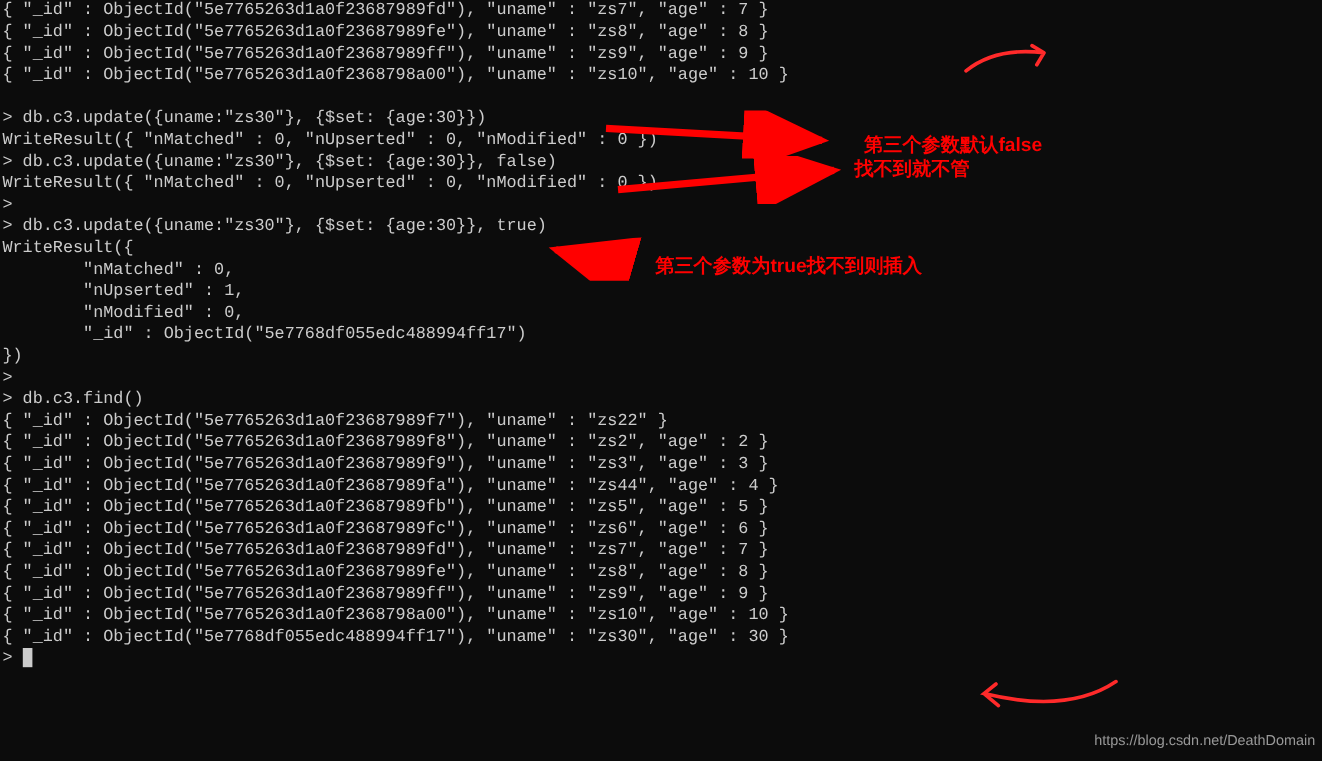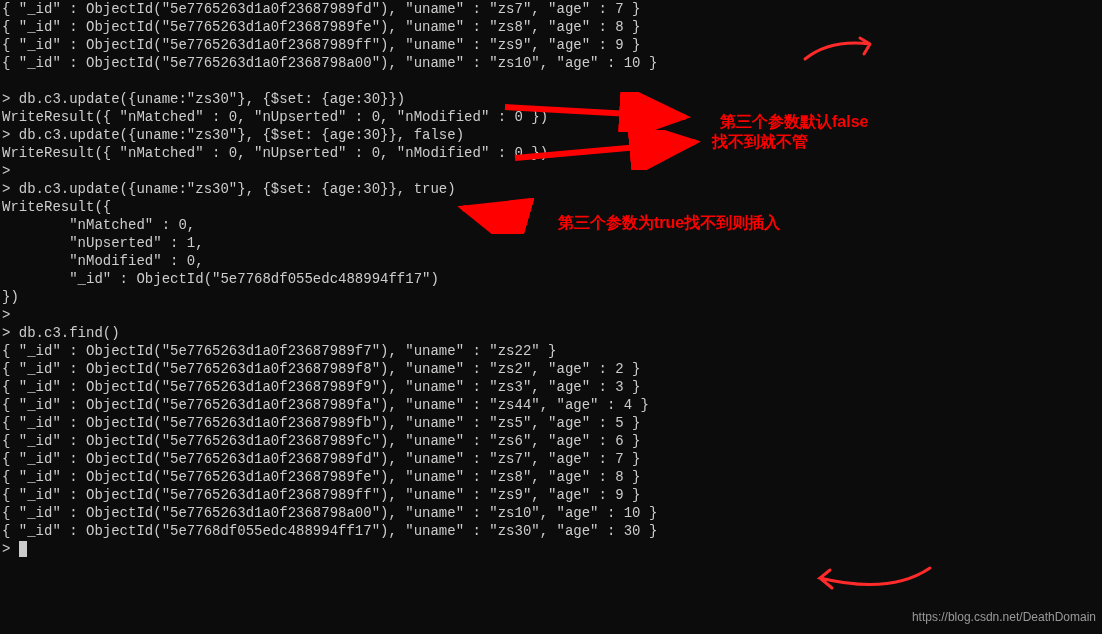--- a/index.html
+++ b/index.html
@@ -38,20 +38,20 @@
   </svg>
   <svg class="arrow" style="left:510px;top:130px" width="200" height="40">
     <line x1="5" y1="28" x2="185" y2="12" stroke="#ff0000" stroke-width="6" marker-end="url(#ah1)"></line>
   </svg>
   <div class="annot-text" style="left:720px;top:113px">第三个参数默认false</div>
   <div class="annot-text" style="left:712px;top:133px">找不到就不管</div>
 
   <svg class="arrow" style="left:455px;top:198px" width="80" height="36">
     <line x1="70" y1="28" x2="8" y2="10" stroke="#ff0000" stroke-width="6" marker-end="url(#ah1)"></line>
   </svg>
-  <div class="annot-text" style="left:558px;top:214px">第三个参数为true找不到则插入</div>
+  <div class="annot-text" style="left:546px;top:214px">第三个参数为true找不到则插入</div>
 
   <svg class="arrow" style="left:800px;top:560px" width="140" height="40">
     <path d="M130 8 Q 90 35 20 18 L 30 10 M20 18 L 32 28" stroke="#ff2a2a" stroke-width="3" fill="none" stroke-linecap="round"></path>
   </svg>
 </div>
 
 <div class="watermark">https://blog.csdn.net/DeathDomain</div>
 
 </body></html>

